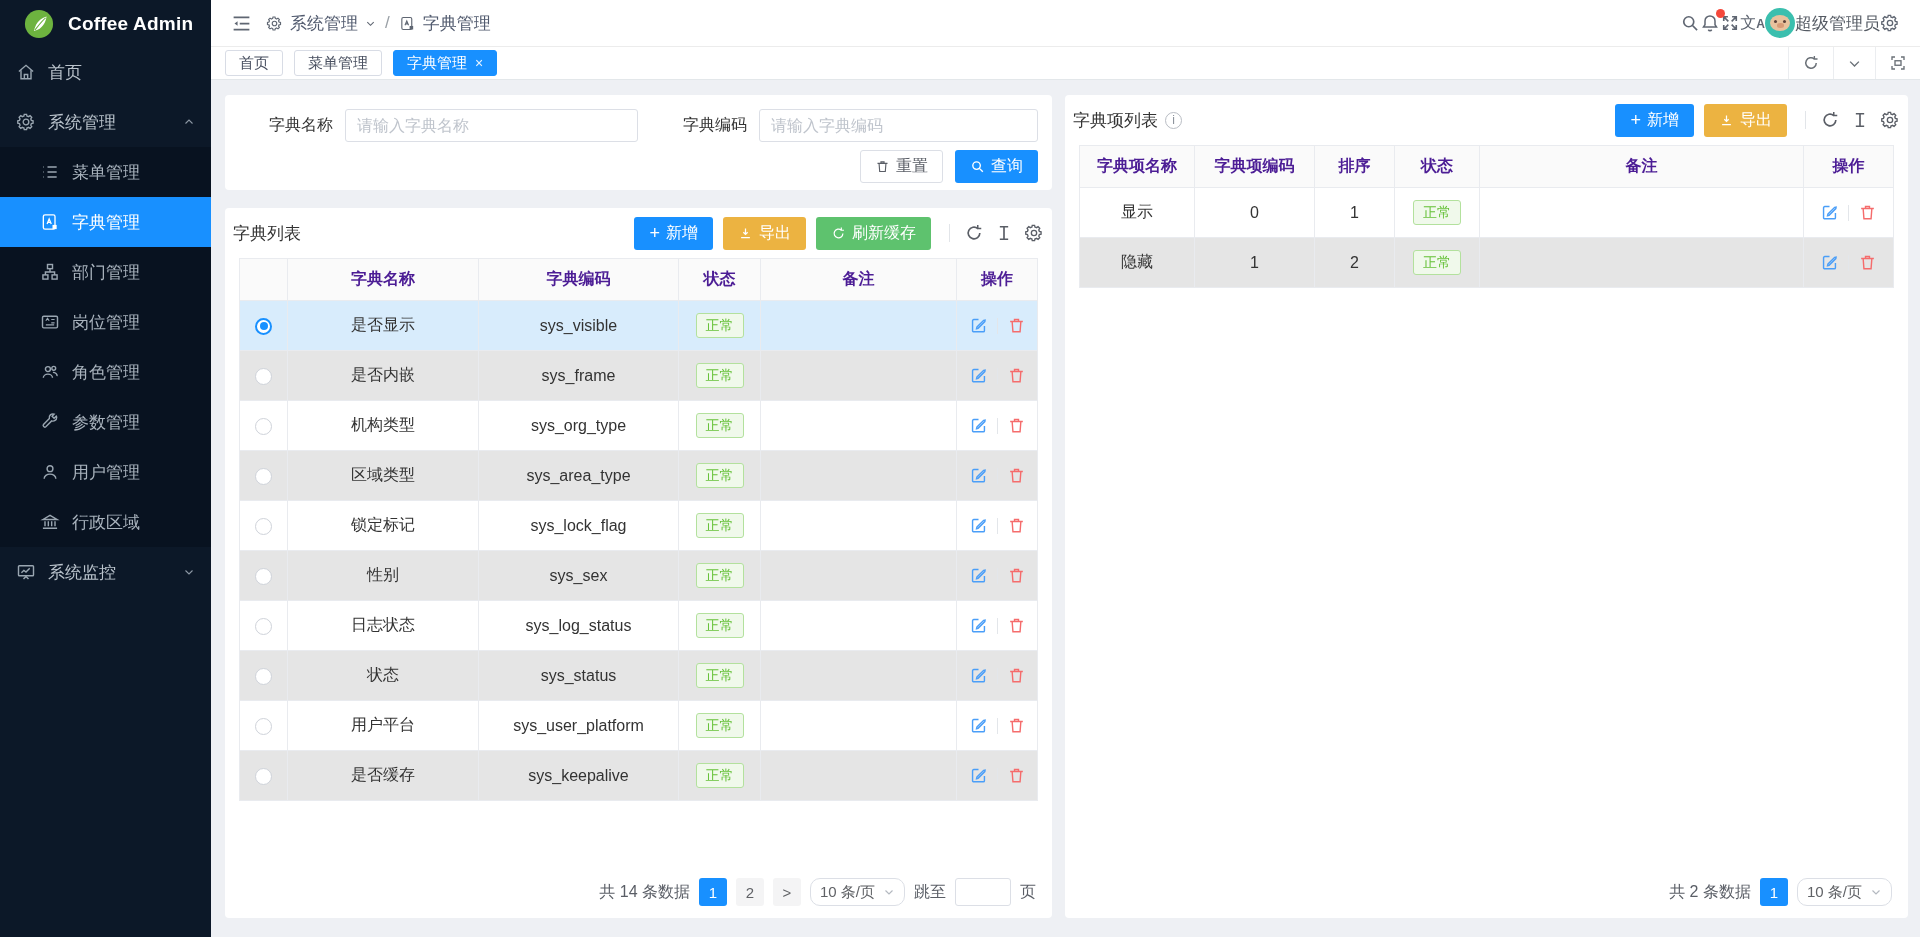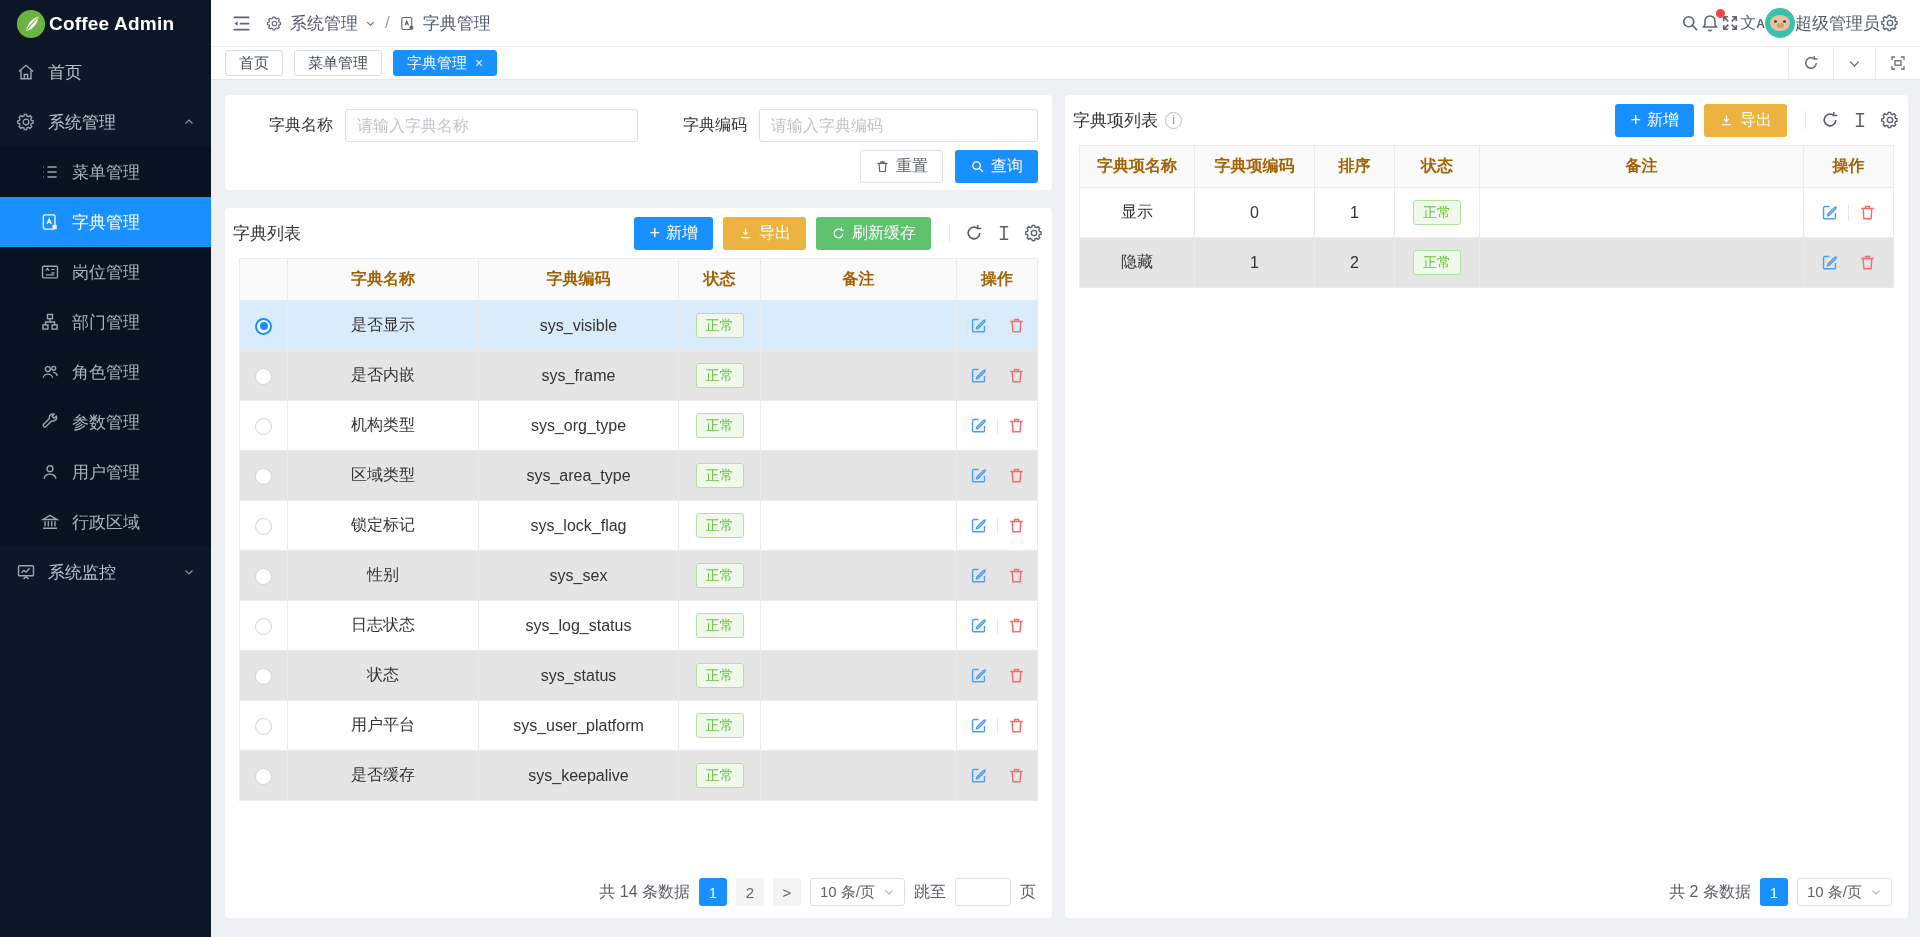--- a/index.html
+++ b/index.html
@@ -2,21 +2,21 @@
 <html><head>
 <meta charset="utf-8">
 <style>
   * { margin:0; padding:0; box-sizing:border-box; }
   html,body { width:1920px; height:937px; overflow:hidden; }
   body { font-family:"Liberation Sans","DejaVu Sans",sans-serif; background:#eef0f4; position:relative; color:#333; }
   svg { display:block; }
 
   
   .sidebar { position:absolute; left:0; top:0; width:211px; height:937px; background:#0c1828; z-index:5; }
-  .logo { height:47px; display:flex; align-items:center; gap:3px; padding-left:16px; }
+  .logo { height:47px; display:flex; align-items:center; gap:14px; padding-left:24px; }
   .logo-text { color:#fff; font-weight:bold; font-size:19px; letter-spacing:.2px; }
   .menu { margin-top:0; }
   .menu-item { height:50px; display:flex; align-items:center; gap:12px; padding:0 16px; font-size:17px; color:#bac3cc; cursor:pointer; }
   .menu-item .mi-icon { width:20px; height:20px; flex:none; color:#9aa6b1; }
   .submenu { background:#081220; }
   .submenu .menu-item { padding-left:40px; color:#a9b3bd; }
   .menu-item.active { background:#1890ff; color:#fff; }
   .menu-item.active .mi-icon { color:#fff; }
   .chev { margin-left:auto; color:#8d98a5; }
 
@@ -73,41 +73,41 @@
   .card-title { font-size:17px; color:#333; display:flex; align-items:center; }
   .info-i { width:17px; height:17px; border:1px solid #b9bdc4; border-radius:50%; color:#8a9099; font-size:12px; display:inline-flex; align-items:center; justify-content:center; margin-left:7px; font-style:normal; }
   .hd-right { margin-left:auto; display:flex; align-items:center; gap:10px; }
   .vsep { width:1px; height:18px; background:#e2e5e9; margin:0 4px 0 8px; }
   .icon-btn { color:#5a5e66; cursor:pointer; display:flex; align-items:center; }
   .icon-btn svg { width:20px; height:20px; }
 
   
   table.grid { border-collapse:collapse; table-layout:fixed; width:calc(100% - 28px); margin:0 14px; font-size:16px; color:#333; }
   .grid th, .grid td { border:1px solid #e9ebef; text-align:center; overflow:hidden; }
-  .grid th { height:42px; background:#fafafa; font-weight:bold; color:#a16207; }
+  .grid th { height:42px; background:#fafafa; font-weight:bold; color:#4c1d95; }
   .grid td { height:50px; background:#fff; }
   tr.stripe td { background:#e5e5e5; }
   tr.selected td { background:#d8ecfc; }
   .badge { display:inline-block; padding:3px 9px; font-size:14px; line-height:1.25; color:#67c23a; background:#f0f9eb; border:1px solid #b3e19d; border-radius:3px; }
   .ops { white-space:nowrap; }
   .ops .op { display:inline-flex; vertical-align:middle; cursor:pointer; }
   .ops svg { width:19px; height:19px; }
   .op-edit { color:#4a9ef8; } .op-del { color:#f56c6c; }
   .op-div { display:inline-block; vertical-align:middle; width:1px; height:16px; background:#e3e6ea; margin:0 9px; }
 
   
   .radio { display:inline-block; width:17px; height:17px; border:1px solid #cfd3da; border-radius:50%; background:#fff; position:relative; cursor:pointer; vertical-align:middle; }
   .radio.checked { border:2px solid #1890ff; }
   .radio.checked::after { content:""; position:absolute; left:2.5px; top:2.5px; width:8px; height:8px; border-radius:50%; background:#1890ff; }
 
   
   .pager { position:absolute; right:16px; bottom:12px; display:flex; align-items:center; gap:9px; font-size:16px; color:#5a5e66; }
   .pg-btn { min-width:28px; height:28px; padding:0 6px; border-radius:3px; background:#f4f4f5; color:#606266; display:inline-flex; align-items:center; justify-content:center; font-size:15px; cursor:pointer; }
   .pg-btn.active { background:#1890ff; color:#fff; }
-  .pg-select { height:28px; background:#fff; border:1px solid #dcdfe6; border-radius:3px; padding:0 9px; display:inline-flex; align-items:center; gap:8px; color:#606266; font-size:15px; cursor:pointer; }
+  .pg-select { height:28px; background:#fff; border:1px solid #dcdfe6; border-radius:10px; padding:0 9px; display:inline-flex; align-items:center; gap:8px; color:#606266; font-size:15px; cursor:pointer; }
   .pg-select svg { width:12px; height:12px; color:#b4b9c0; }
   .jump-input { width:56px; height:28px; border:1px solid #dcdfe6; border-radius:3px; outline:none; }
 </style>
 </head>
 <body>
 
 <div class="sidebar">
   <div class="logo">
     <span>
       <svg width="30" height="30" viewBox="0 0 32 32">
@@ -162,36 +162,36 @@
               <rect x="4" y="3.5" width="14" height="17" rx="2"></rect>
               <path d="M8.5 14.5 11 8.5l2.5 6M9.4 12.5h3.2"></path>
               <rect x="15" y="15.5" width="5" height="5" fill="currentColor" stroke="none"></rect>
             </svg>
           </span>
         <span>字典管理</span>
       </div>
       <div class="menu-item">
         <span class="mi-icon">
             <svg viewBox="0 0 24 24" fill="none" stroke="currentColor" stroke-width="1.7">
-              <rect x="3" y="5" width="18" height="14" rx="1.5"></rect>
-              <path d="M7 10.5l2-3 2 3M13.5 9h4M13.5 13h4M7 15.5h10" stroke-width="1.4"></path>
-            </svg>
-          </span>
-        <span>岗位管理</span>
-      </div>
-      <div class="menu-item">
-        <span class="mi-icon">
-            <svg viewBox="0 0 24 24" fill="none" stroke="currentColor" stroke-width="1.7">
               <rect x="9" y="3" width="6" height="5"></rect>
               <rect x="3.5" y="15.5" width="6" height="5"></rect>
               <rect x="14.5" y="15.5" width="6" height="5"></rect>
               <path d="M12 8v4M6.5 15.5V12h11v3.5"></path>
             </svg>
           </span>
         <span>部门管理</span>
+      </div>
+      <div class="menu-item">
+        <span class="mi-icon">
+            <svg viewBox="0 0 24 24" fill="none" stroke="currentColor" stroke-width="1.7">
+              <rect x="3" y="5" width="18" height="14" rx="1.5"></rect>
+              <path d="M7 10.5l2-3 2 3M13.5 9h4M13.5 13h4M7 15.5h10" stroke-width="1.4"></path>
+            </svg>
+          </span>
+        <span>岗位管理</span>
       </div>
       <div class="menu-item">
         <span class="mi-icon">
             <svg viewBox="0 0 24 24" fill="none" stroke="currentColor" stroke-width="1.7">
               <circle cx="9.5" cy="8.5" r="3"></circle>
               <path d="M4 19a5.5 4.5 0 0 1 11 0"></path>
               <circle cx="16.5" cy="7.5" r="2.3"></circle>
               <path d="M15.5 12.5a5 4 0 0 1 5 4.5"></path>
             </svg>
           </span>

